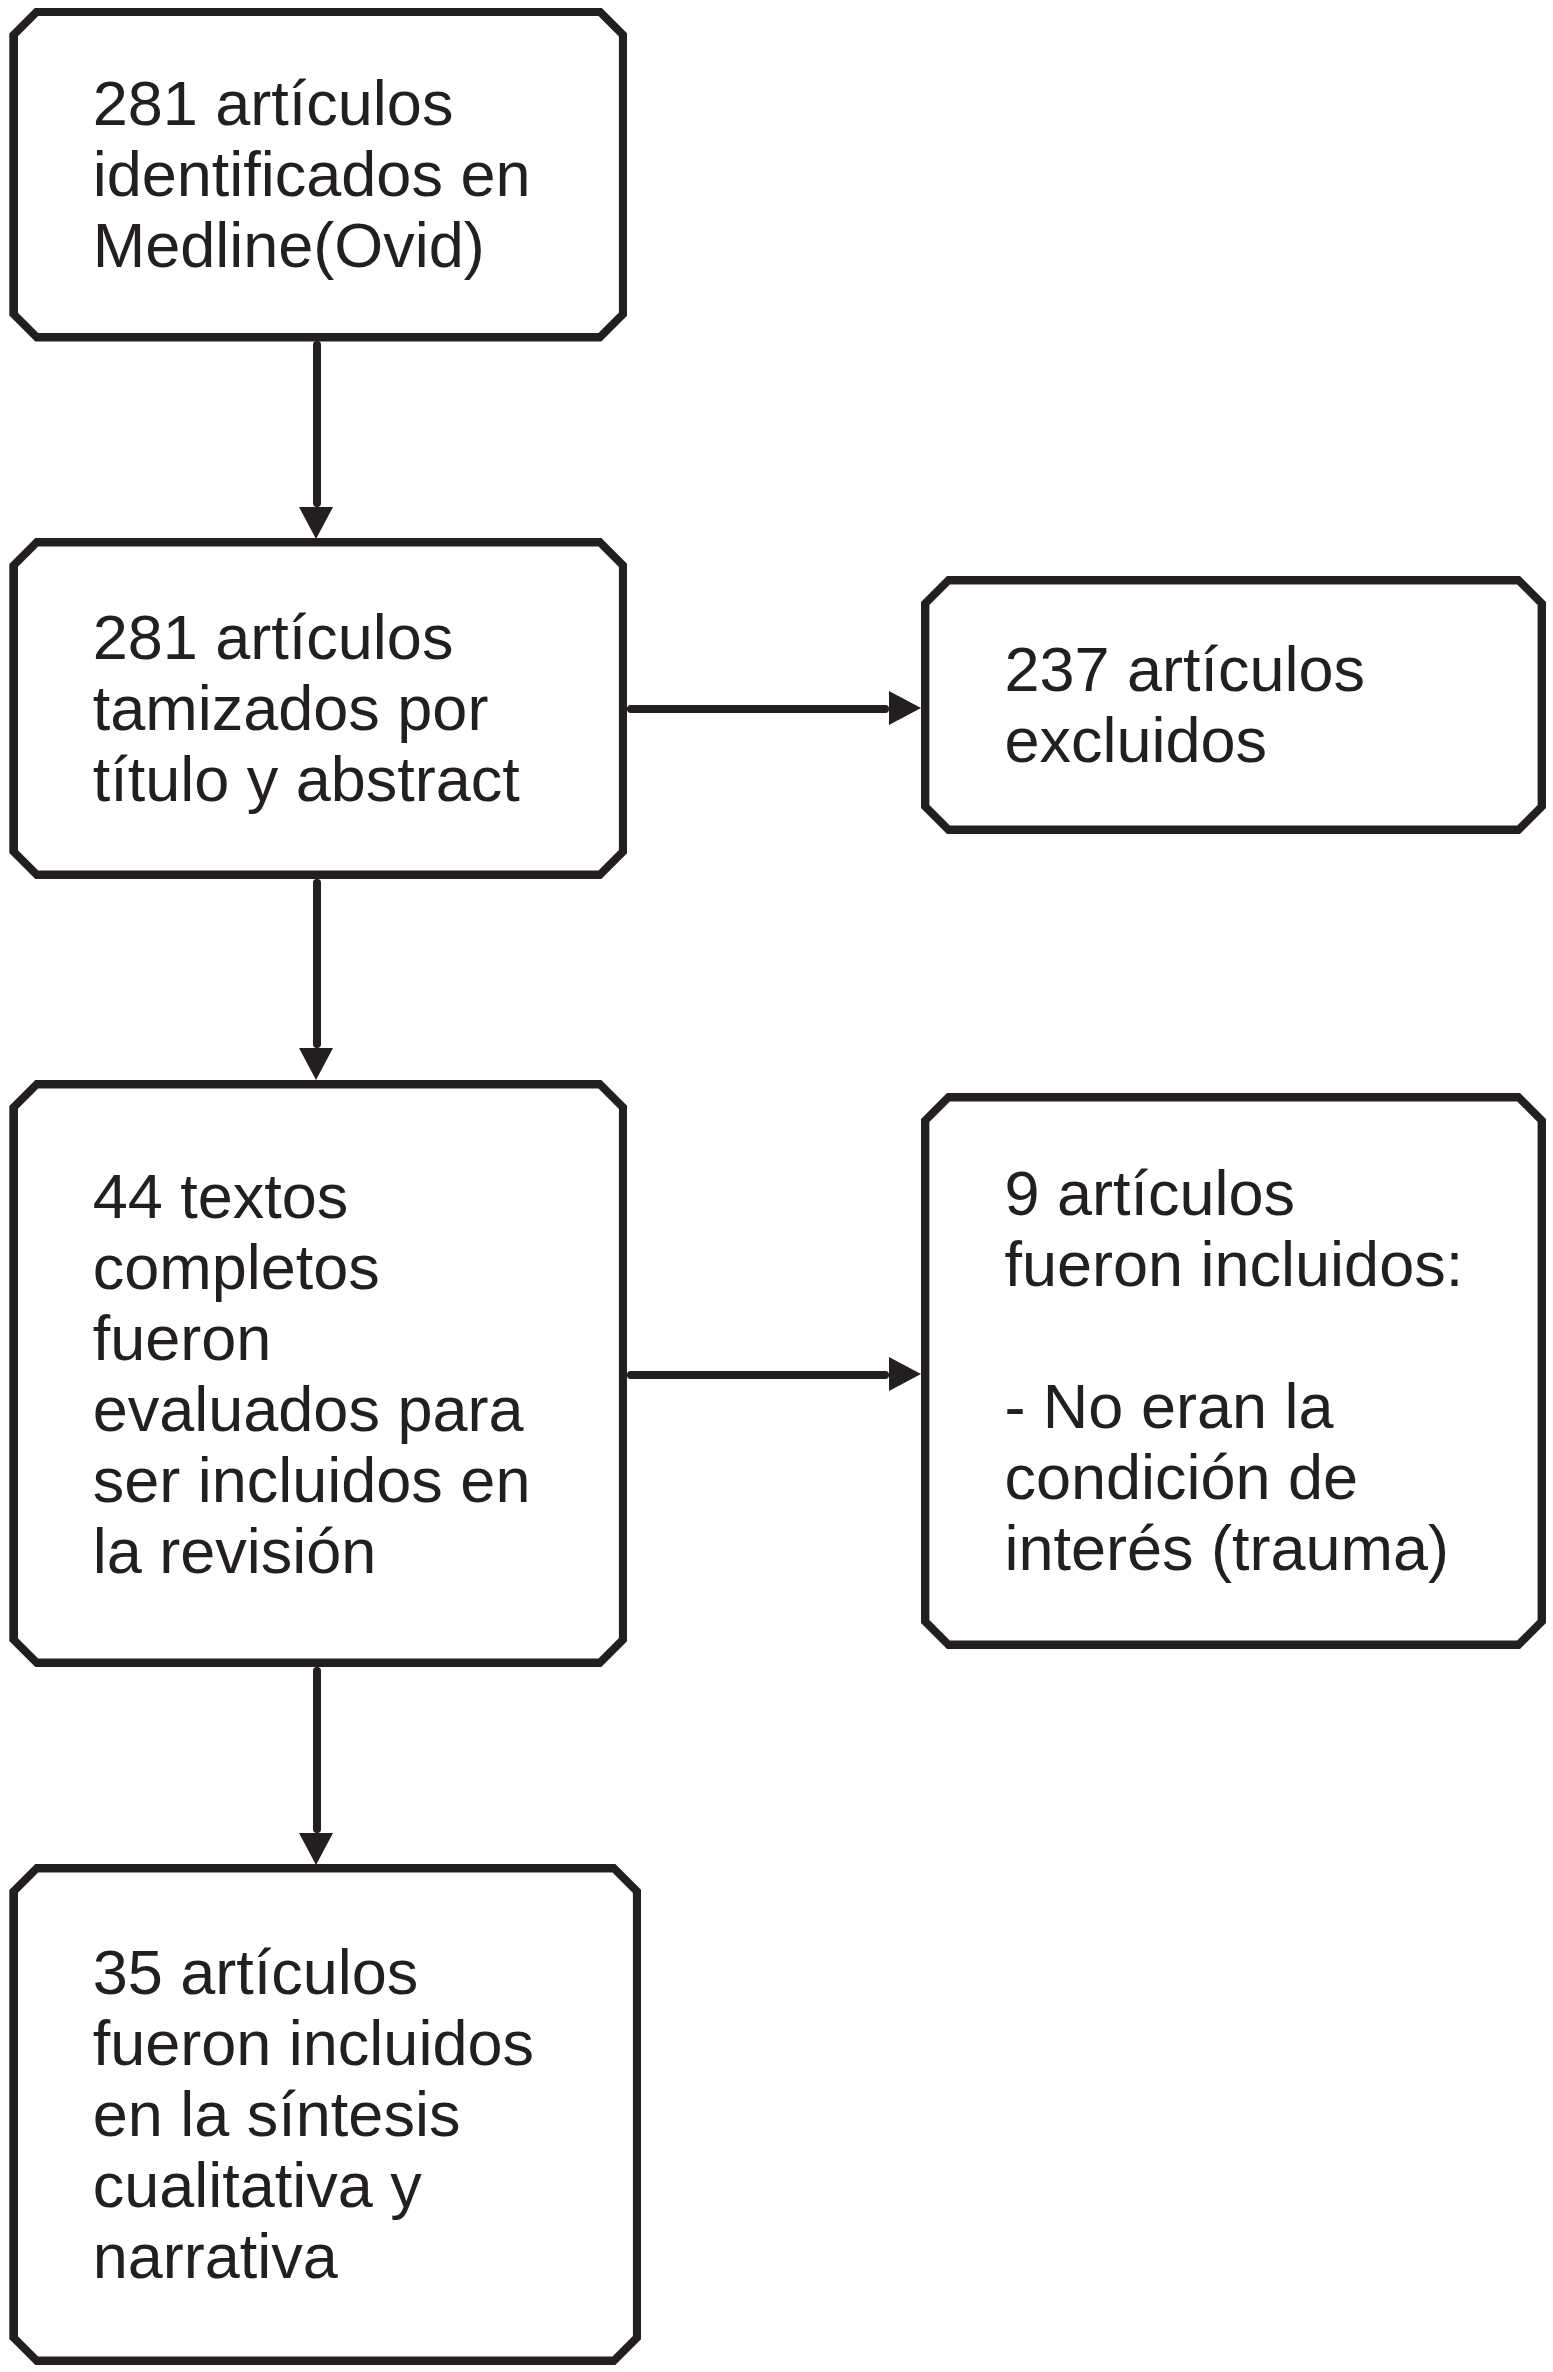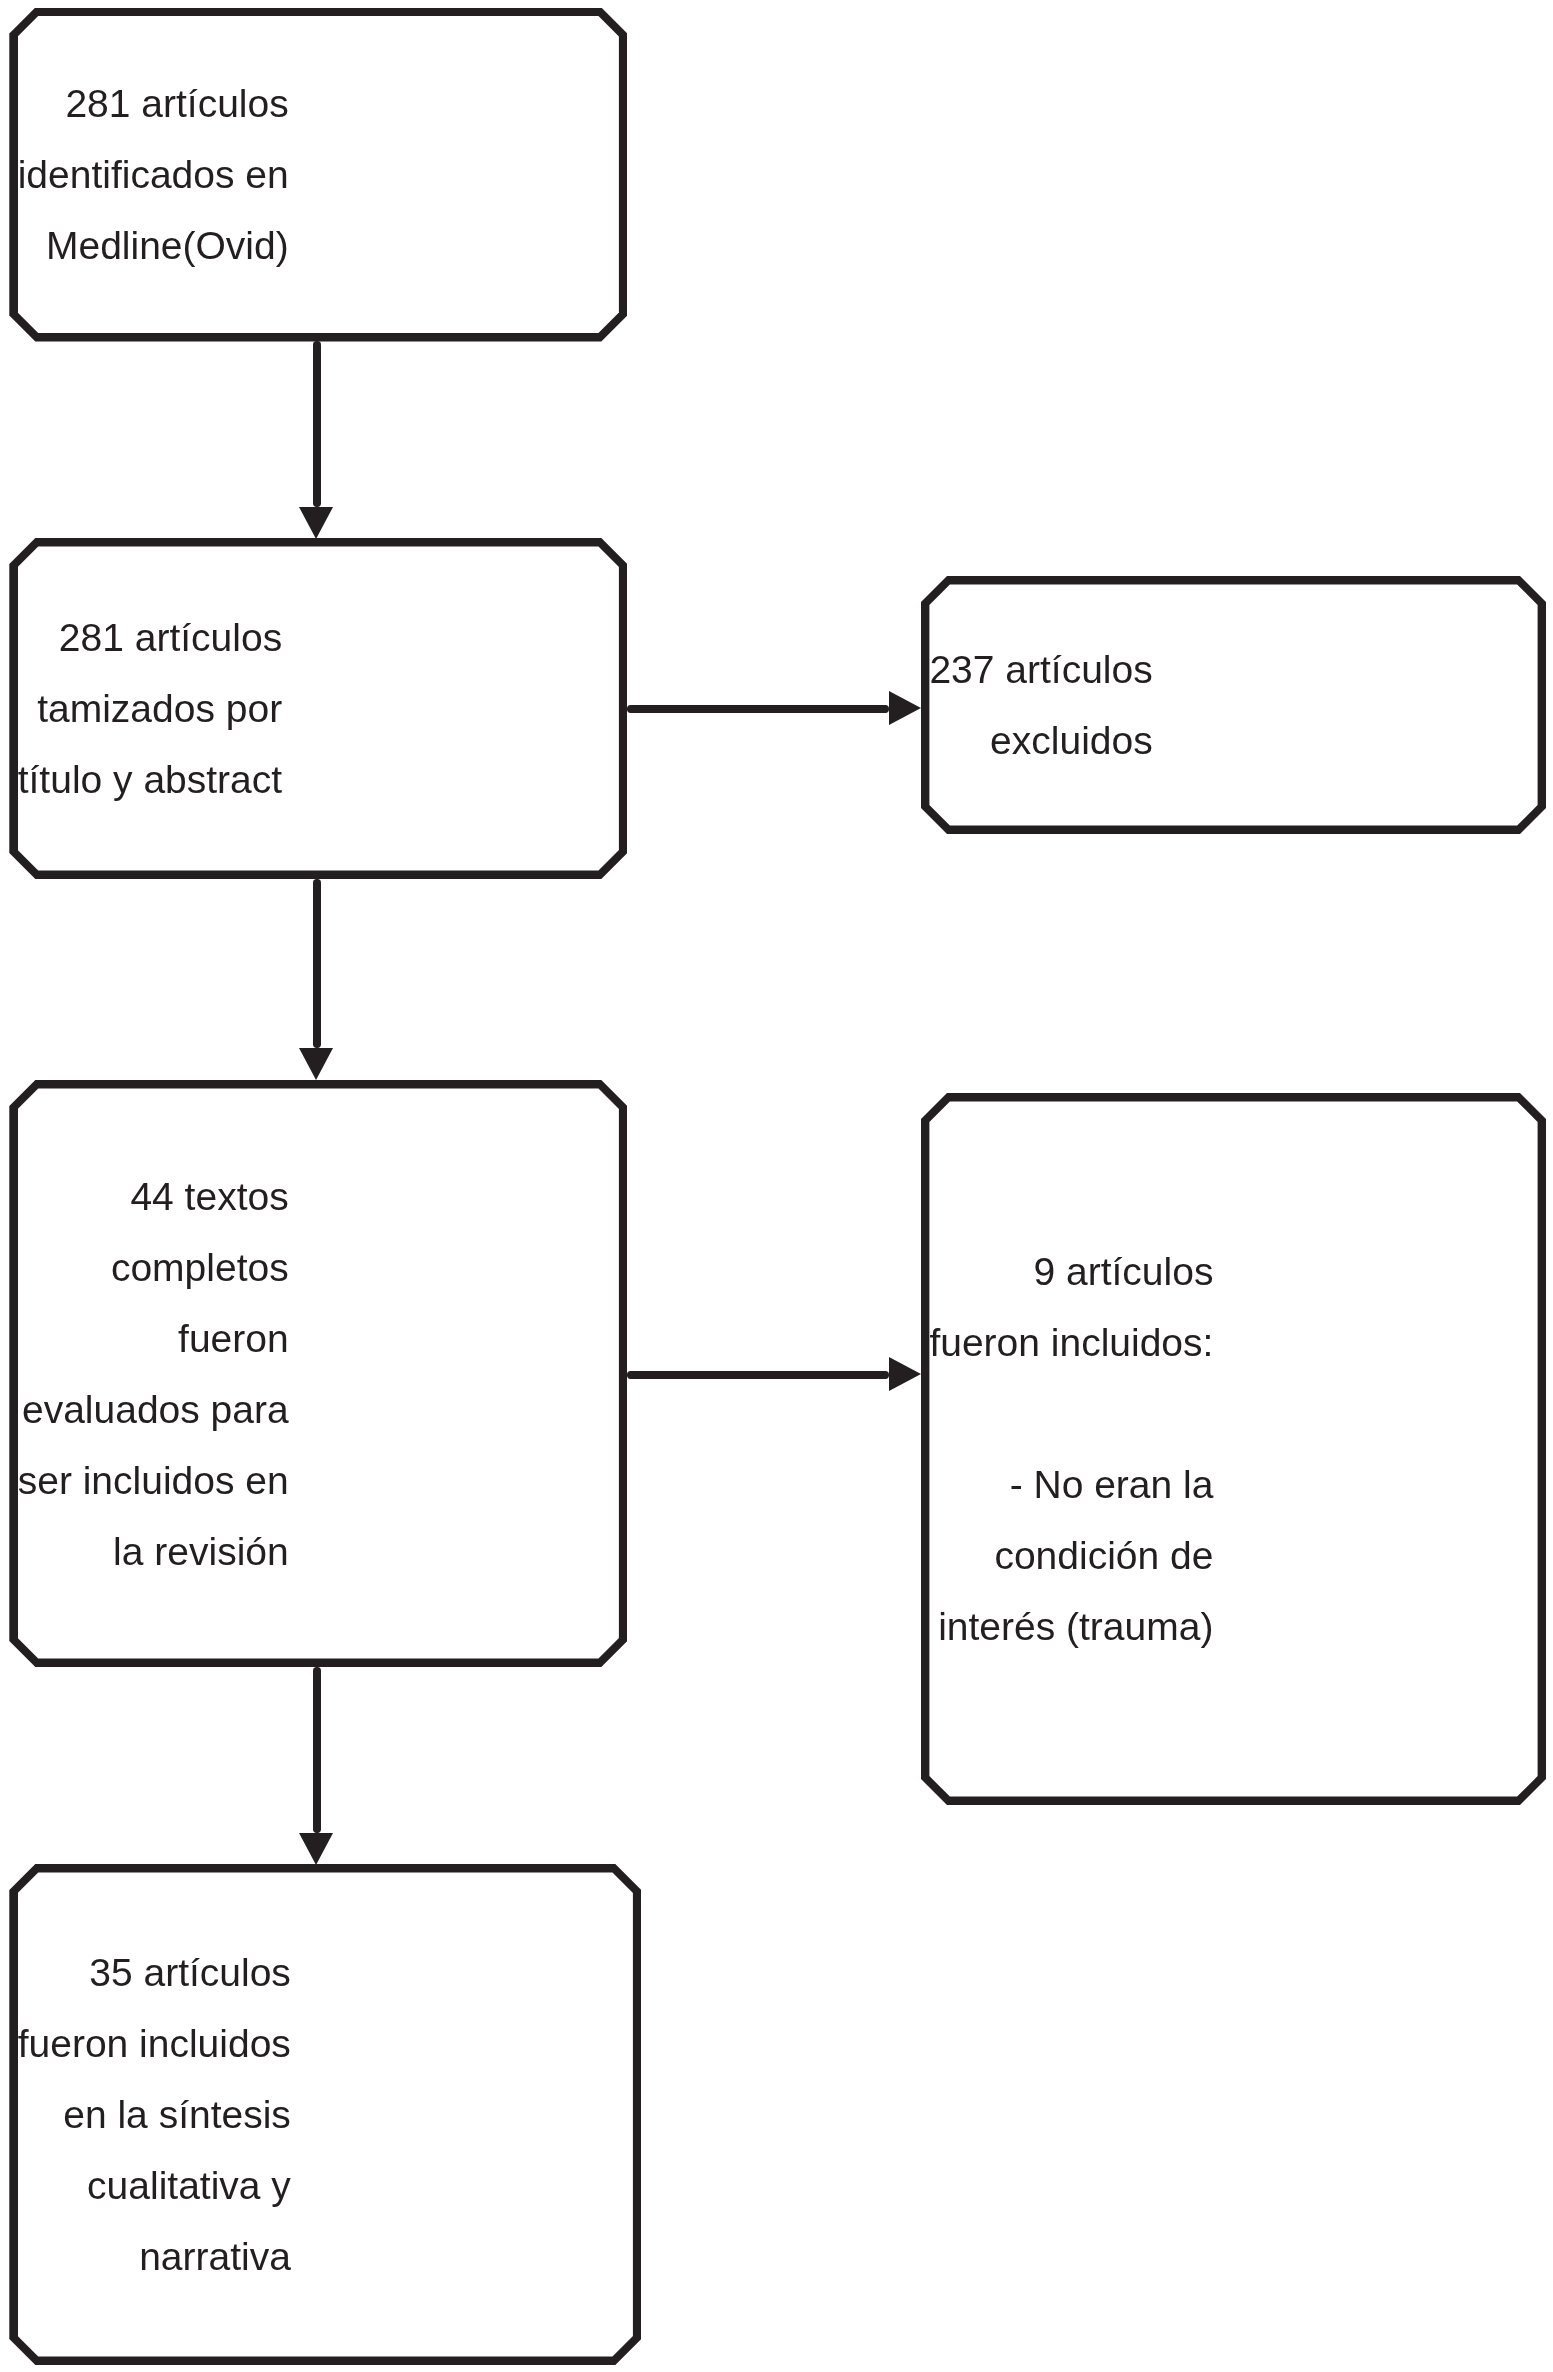--- a/index.html
+++ b/index.html
@@ -30,24 +30,24 @@
     clip-path: polygon(
       20.5px 0, calc(100% - 20.5px) 0, 100% 20.5px,
       100% calc(100% - 20.5px), calc(100% - 20.5px) 100%,
       20.5px 100%, 0 calc(100% - 20.5px), 0 20.5px);
     display: flex;
     align-items: center;
   }
   .box-text {
     white-space: pre-line;
     color: #231f20;
-    font-size: 39px;
+    font-size: 63px;
     line-height: 71px;
+    padding-left: 75px;
     padding-right: 15px;
-    text-align: right;
   }
   .vline {
     position: absolute;
     width: 8.4px;
     background: #231f20;
     border-radius: 3.7px;
   }
   .hline {
     position: absolute;
     height: 8.4px;
@@ -113,21 +113,21 @@
 fueron
 evaluados para
 ser incluidos en
 la revisión</div>
     </div>
   </div>
 
   <div class="hline" style="left:627px; top:1371px; width:262px;"></div>
   <div class="arrow-right" style="left:889px; top:1357px;"></div>
 
-  <div class="box" style="left:921px; top:1093px; width:625px; height:712px;">
+  <div class="box" style="left:921px; top:1093px; width:625px; height:556px;">
     <div class="box-inner">
       <div class="box-text">9 artículos
 fueron incluidos:
 
 - No eran la
 condición de
 interés (trauma)</div>
     </div>
   </div>
 

